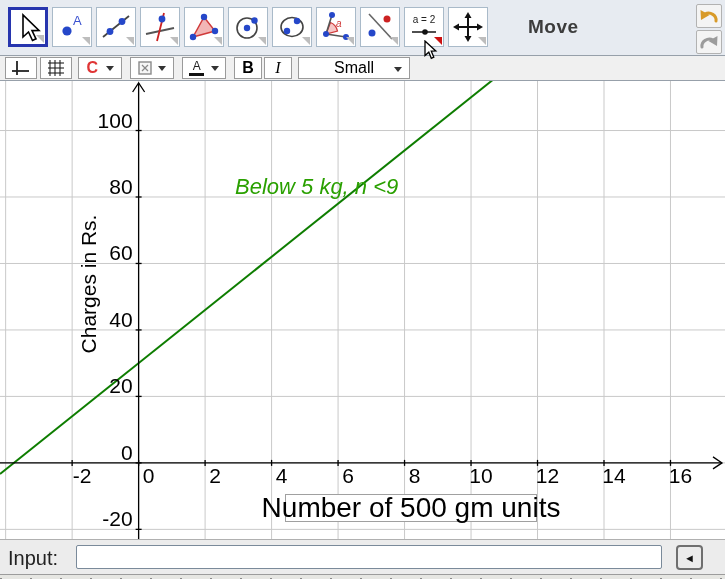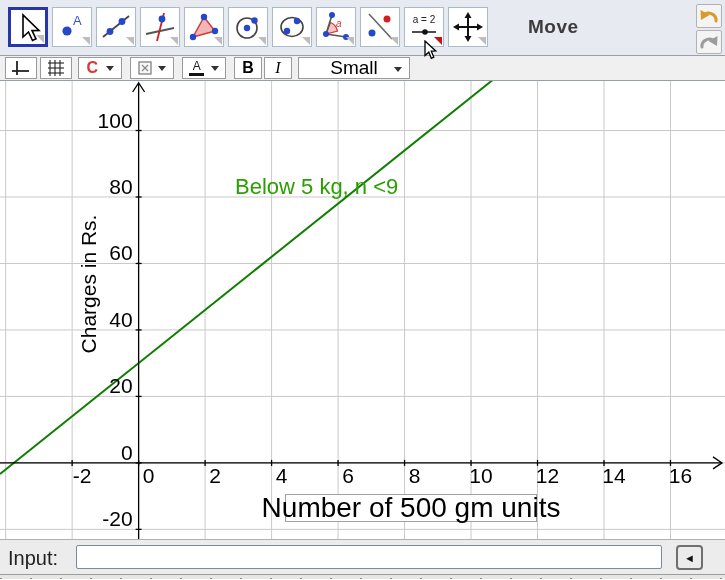--- a/index.html
+++ b/index.html
@@ -23,33 +23,33 @@
   
   .stylebar{height:25px;background:#f0f0f0;border-bottom:1px solid #97a0aa;box-sizing:border-box;
             display:flex;align-items:center;padding-left:5px;}
   .sb-btn{height:22px;box-sizing:border-box;background:#fff;border:1px solid #9a9a9a;
           display:flex;align-items:center;justify-content:center;position:relative;}
   .sb-axes{width:32px;margin-right:3px;}
   .sb-grid{width:32px;margin-right:6px;}
   .sb-grp{width:44px;margin-right:8px;justify-content:space-evenly;}
   .sb-b{width:28px;margin-right:2px;font-weight:bold;font-size:16px;}
   .sb-i{width:28px;margin-right:6px;font-style:italic;font-size:16px;font-family:"Liberation Serif",serif;}
-  .sb-combo{width:112px;font-size:19px;}
+  .sb-combo{width:112px;font-size:16px;}
   .sb-combo .sb-dd{position:absolute;right:7px;top:9px;}
   .sb-dd{width:0;height:0;border-left:4px solid transparent;border-right:4px solid transparent;border-top:5px solid #333;}
   .c-letter{color:#e03535;font-weight:bold;font-size:16px;line-height:1;}
   .a-under{display:flex;flex-direction:column;align-items:center;line-height:1;}
   .a-under .a{font-size:12px;color:#222;}
   .a-under .bar{width:15px;height:3px;background:#111;margin-top:1px;}
 
   
   .graph{position:relative;width:725px;height:458px;background:#fff;overflow:hidden;}
   #graph-svg{position:absolute;left:0;top:0;}
   #graph-svg text{font-family:"Liberation Sans",sans-serif;}
-  .annotation{position:absolute;left:235px;top:93px;font-size:22px;color:#2aa000;white-space:nowrap;}
+  .annotation{position:absolute;left:235px;top:93px;font-size:22px;color:#2aa000;white-space:nowrap;font-style:italic;}
   .ylabel{position:absolute;left:89px;top:203px;transform:translate(-50%,-50%) rotate(-90deg);
           font-size:21px;color:#000;white-space:nowrap;}
   .xlabel-box{position:absolute;left:285px;top:413px;width:252px;height:28px;box-sizing:border-box;
               background:#fff;border:1px solid #a0a0a0;display:flex;align-items:center;justify-content:center;
               font-size:28px;color:#000;white-space:nowrap;}
 
   
   .inputbar{position:relative;height:35px;background:#ececec;border-top:1px solid #b0b0b0;box-sizing:border-box;}
   .input-label{position:absolute;left:8px;top:7px;font-size:20px;color:#222;}
   .input-field{position:absolute;left:76px;top:5px;width:586px;height:24px;box-sizing:border-box;

